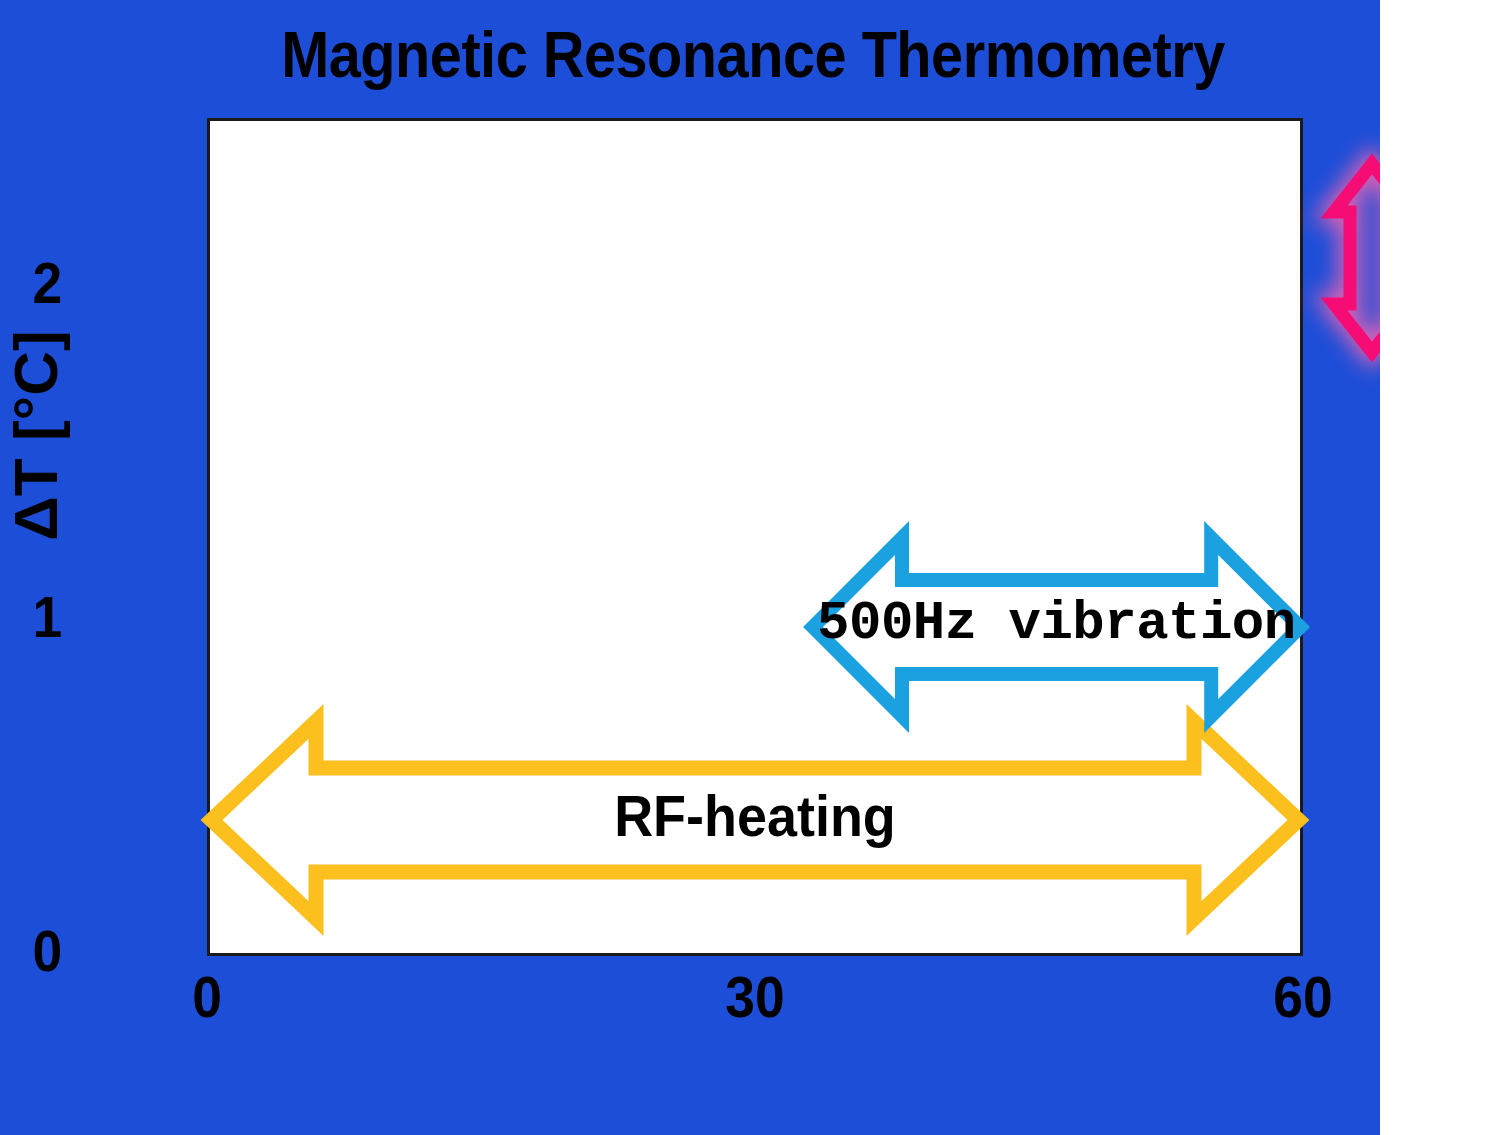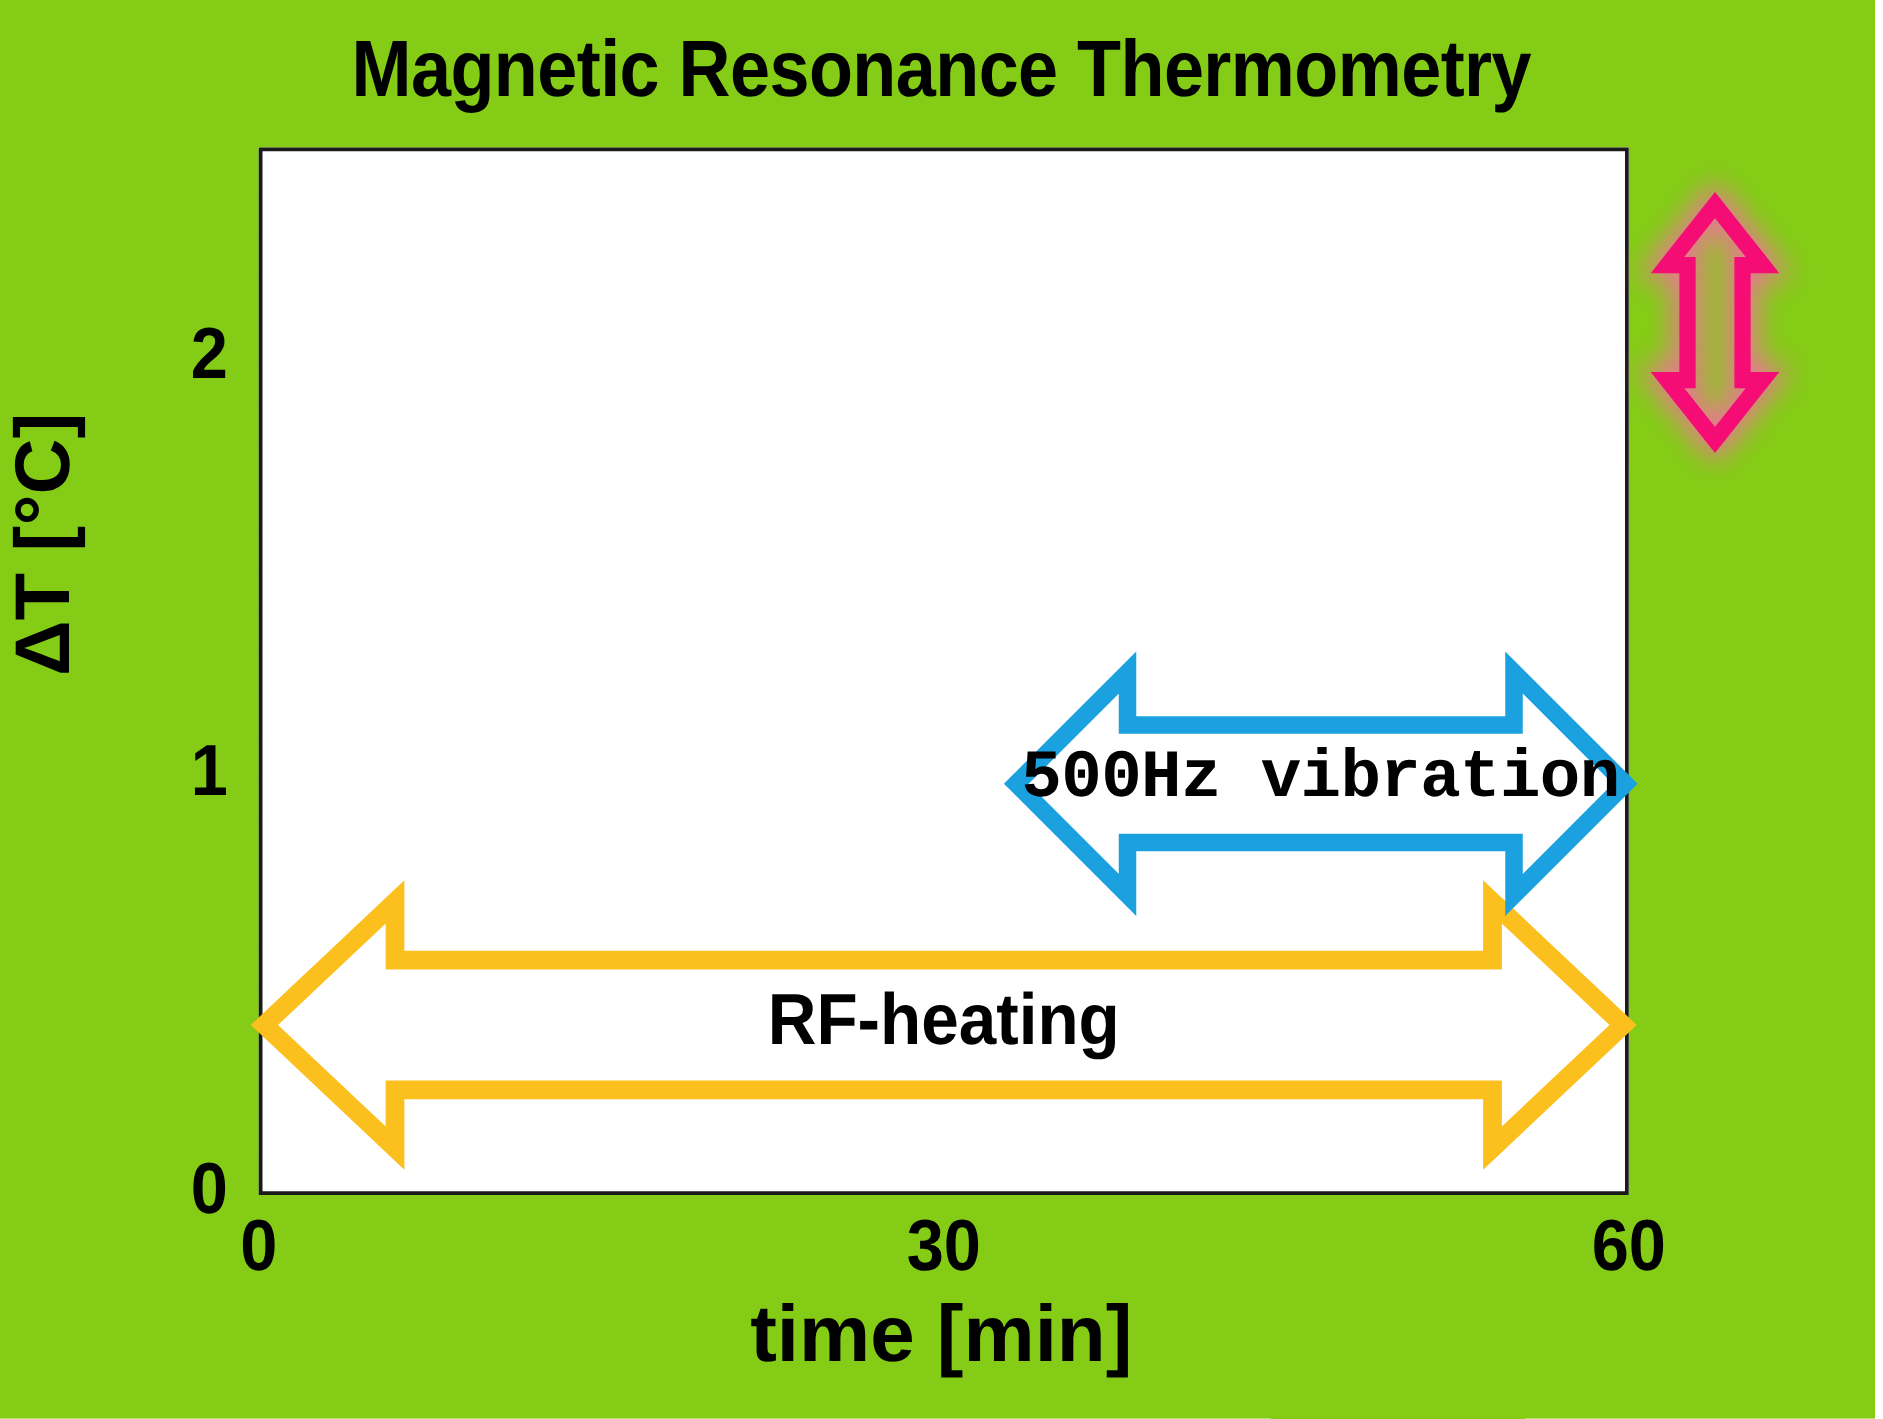--- a/index.html
+++ b/index.html
@@ -5,23 +5,23 @@
   html, body {
     margin: 0;
     padding: 0;
     background: #ffffff;
   }
   body {
     font-family: "Liberation Sans", sans-serif;
   }
   #figure {
     position: relative;
-    width: 1500px;
+    width: 1380px;
     height: 1135px;
-    background: #84cc16;
+    background: #1d4ed8;
     overflow: hidden;
   }
 
   
   #chart-title {
     position: absolute;
     left: 0;
     top: 18px;
     width: 1506px;
     text-align: center;
@@ -186,21 +186,20 @@
 </style>
 </head>
 <body>
 
 <div id="figure">
 
   <div id="chart-title">Magnetic Resonance Thermometry</div>
 
   <div id="y-axis-title">ΔT [°C]</div>
 
-  <div id="x-axis-title">time [min]</div>
 
   <div id="y-tick-labels">
       <div class="ylabel-val" style="top: 922px;">0</div>
       <div class="ylabel-val" style="top: 588px;">1</div>
       <div class="ylabel-val" style="top: 254px;">2</div>
     </div>
 
   <div id="x-tick-labels">
       <div class="xlabel-val" style="width: 180px; left: 117px;">0</div>
       <div class="xlabel-val" style="width: 180px; left: 665px;">30</div>

